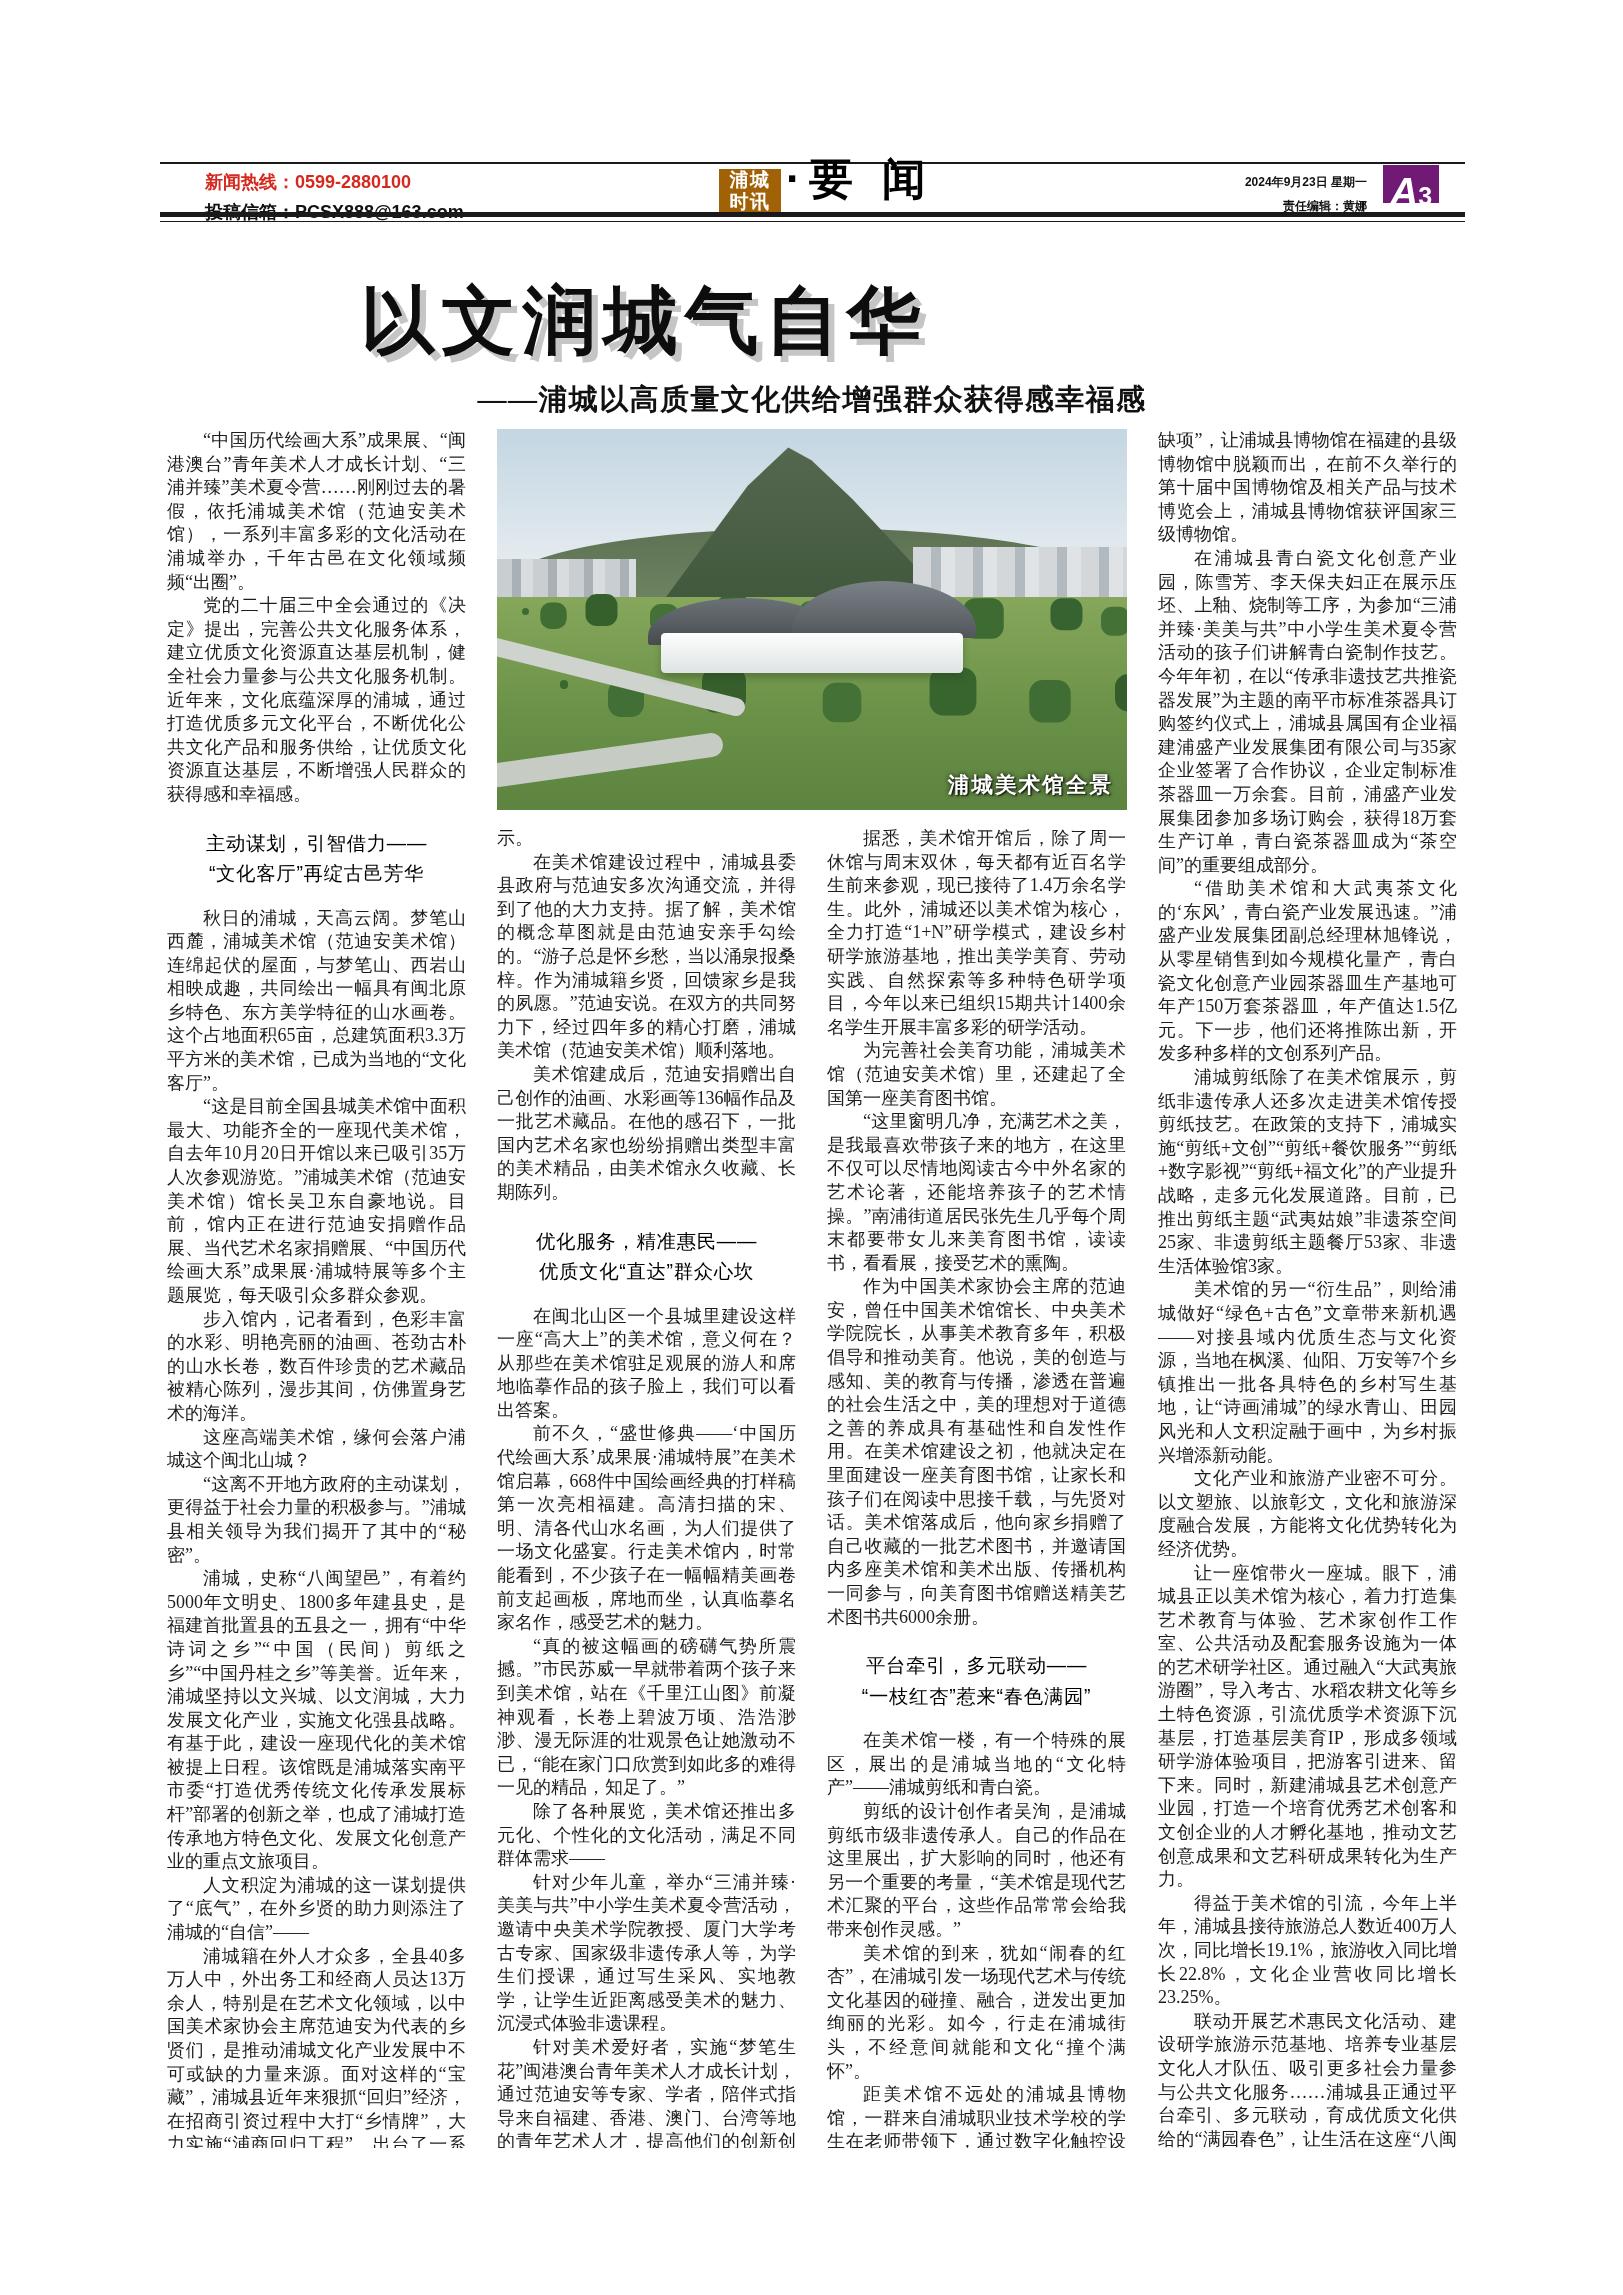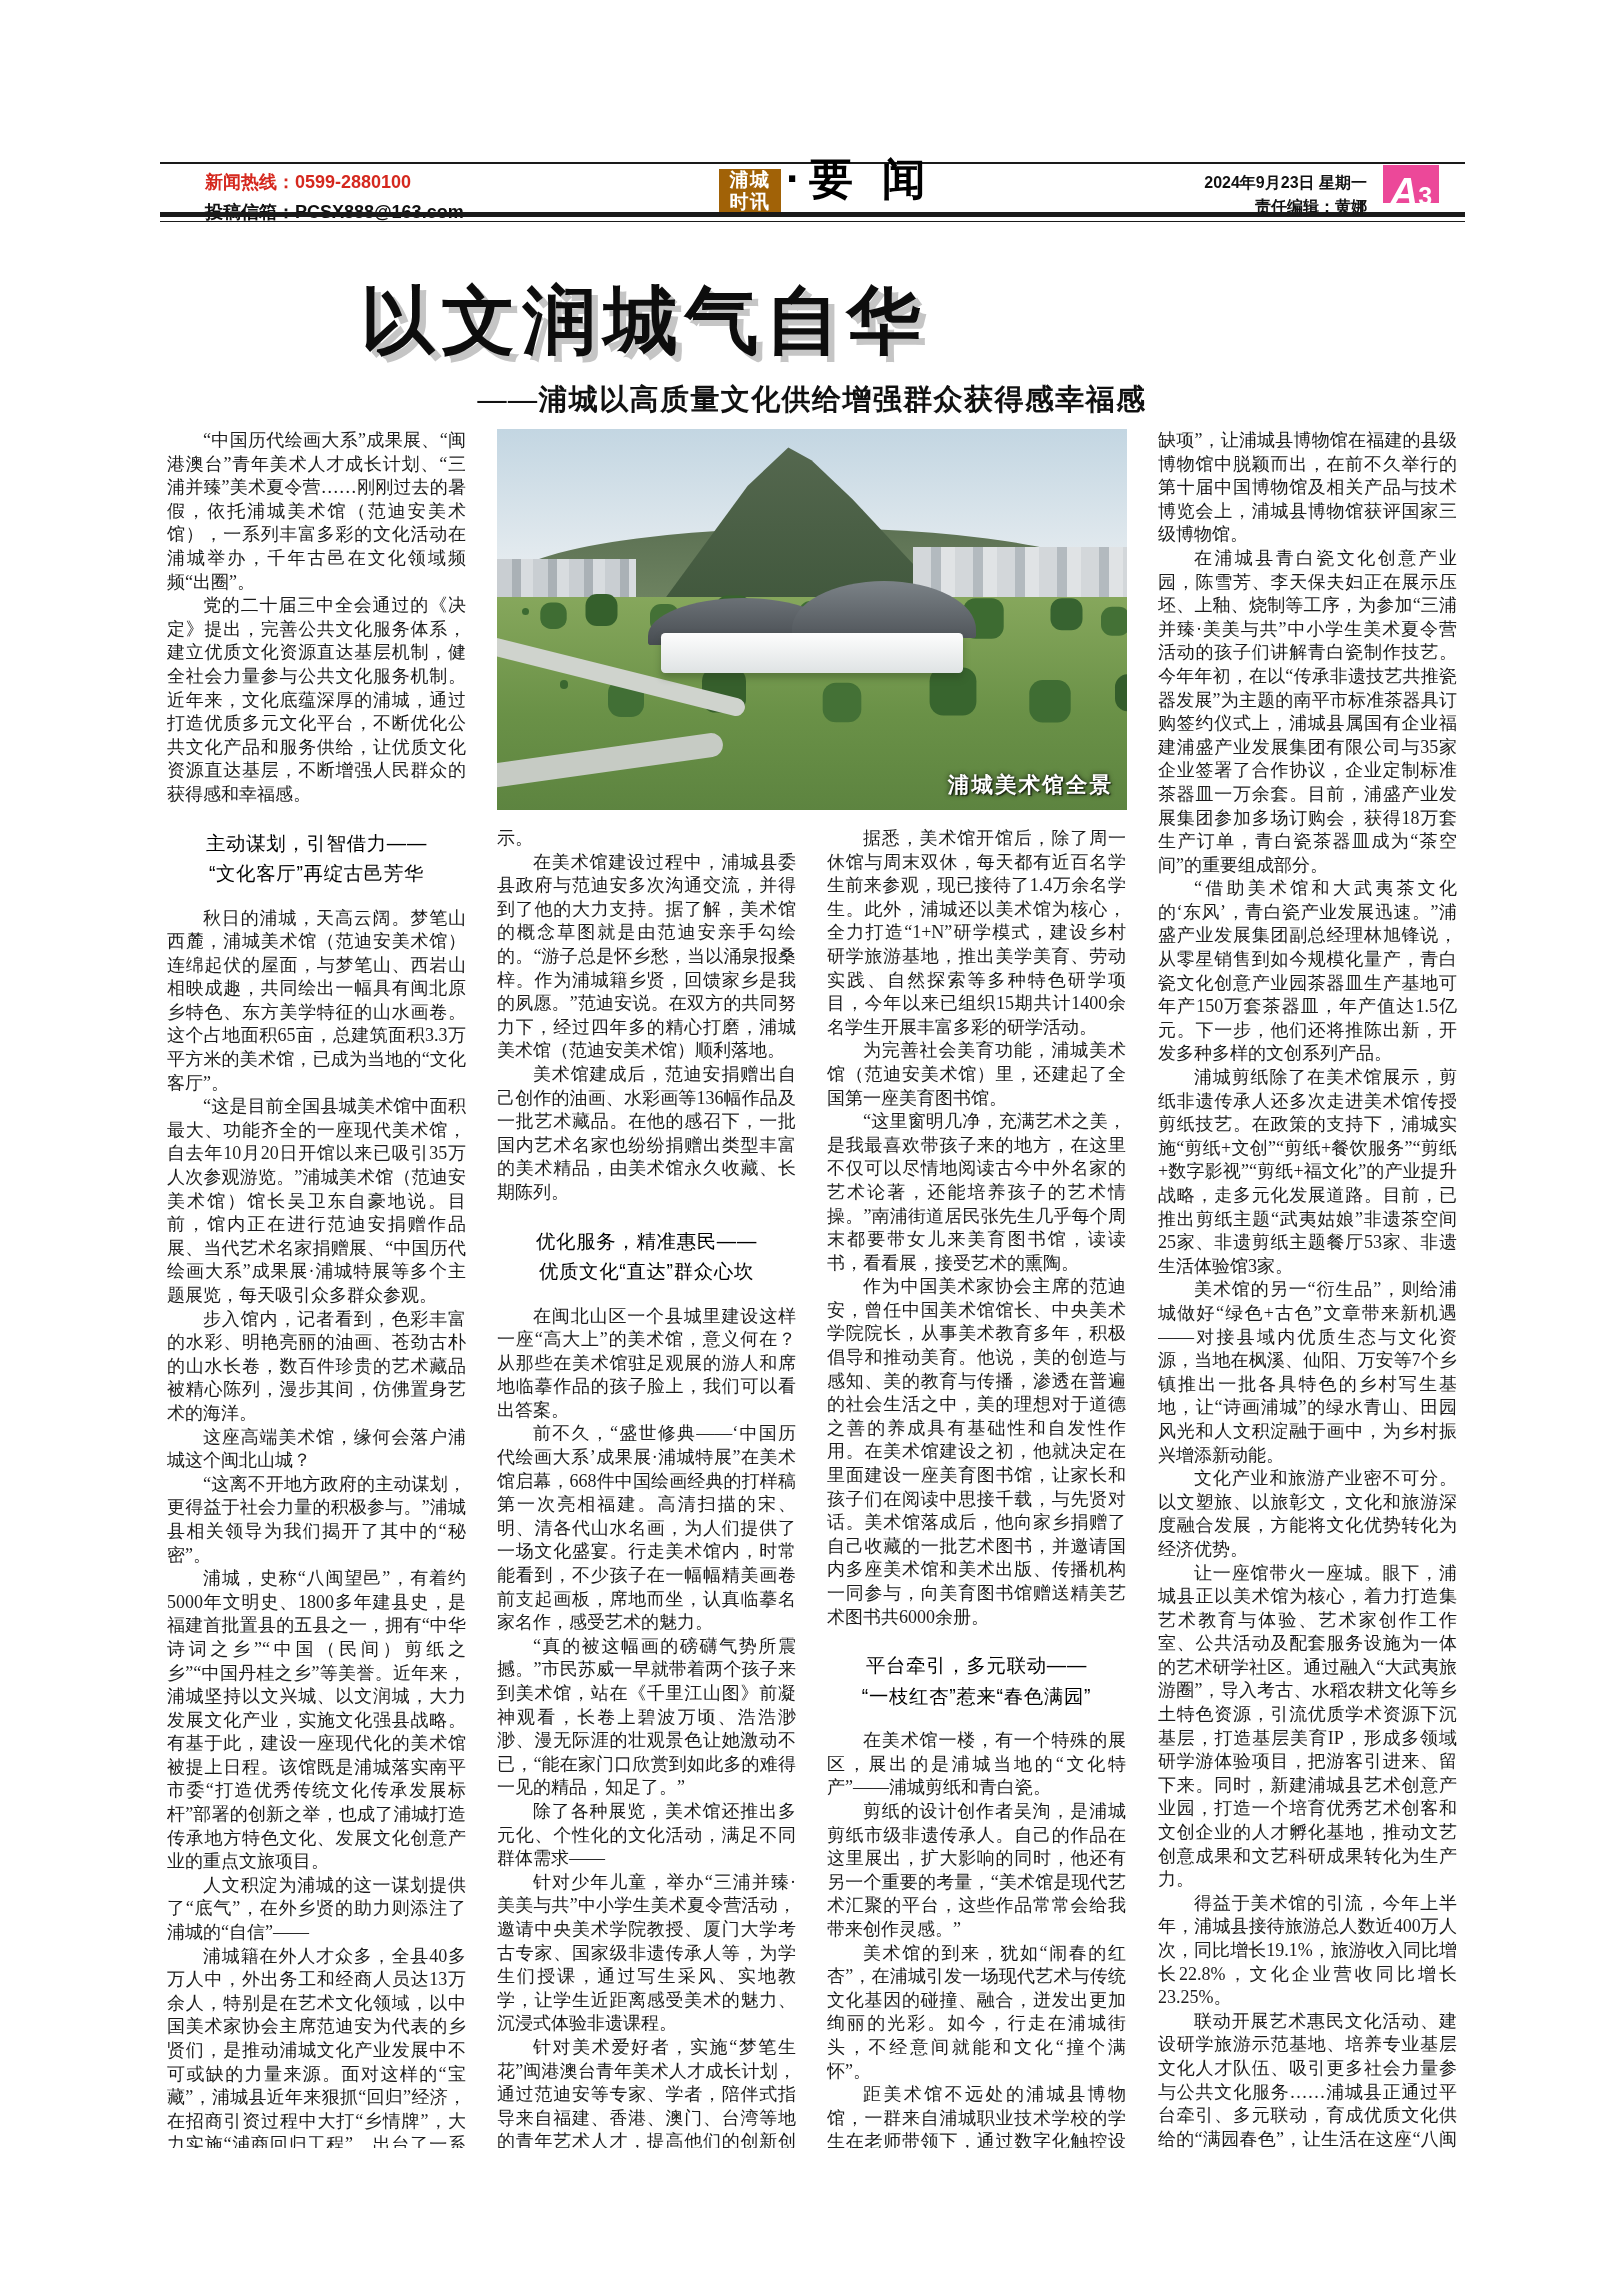--- a/index.html
+++ b/index.html
@@ -12,22 +12,22 @@
   .mast-left{position:absolute;left:205px;top:171px;font-family:"Liberation Sans","DejaVu Sans",sans-serif;
              font-weight:bold;font-size:18px;line-height:22px;}
   .hotline{color:#d5281e;}
   .mailbox{color:#111;margin-top:8px;}
   .brand-box{position:absolute;left:719px;top:169px;width:62px;height:46px;background:#a16207;color:#fff;
              font-family:"Liberation Sans","DejaVu Sans",sans-serif;font-weight:bold;font-size:19px;line-height:22px;
              text-align:center;letter-spacing:1.4px;}
   .section-title{position:absolute;left:786px;top:150px;font-family:"Liberation Sans","DejaVu Sans",sans-serif;
                  font-weight:900;font-size:44px;letter-spacing:8.3px;color:#000;}
   .mast-right{position:absolute;left:1124px;top:171px;width:243px;text-align:right;
-              font-family:"Liberation Sans","DejaVu Sans",sans-serif;font-weight:bold;font-size:16px;line-height:23.6px;color:#111;}
-  .page-badge{position:absolute;left:1383px;top:165px;width:56px;height:38px;background:#ec4899;color:#fff;
+              font-family:"Liberation Sans","DejaVu Sans",sans-serif;font-weight:bold;font-size:12px;line-height:23.6px;color:#111;}
+  .page-badge{position:absolute;left:1383px;top:165px;width:56px;height:38px;background:#701a75;color:#fff;
               font-family:"Liberation Sans","DejaVu Sans",sans-serif;font-weight:900;text-align:center;z-index:3;}
   .page-badge .pl{font-size:39px;line-height:53px;font-style:italic;}
   .page-badge .pn{font-size:25px;}
   
   .headline{position:absolute;left:0;top:272px;width:1288px;text-align:center;
             font-family:"Liberation Sans","DejaVu Sans",sans-serif;font-weight:900;font-size:74px;
             letter-spacing:7px;color:#0d0d0d;text-shadow:6.2px 6.2px 0 rgba(90,90,90,0.35);}
   .subhead{position:absolute;left:0;top:380px;width:1624px;text-align:center;font-weight:bold;
            font-size:29px;letter-spacing:1.4px;color:#111;}
   

